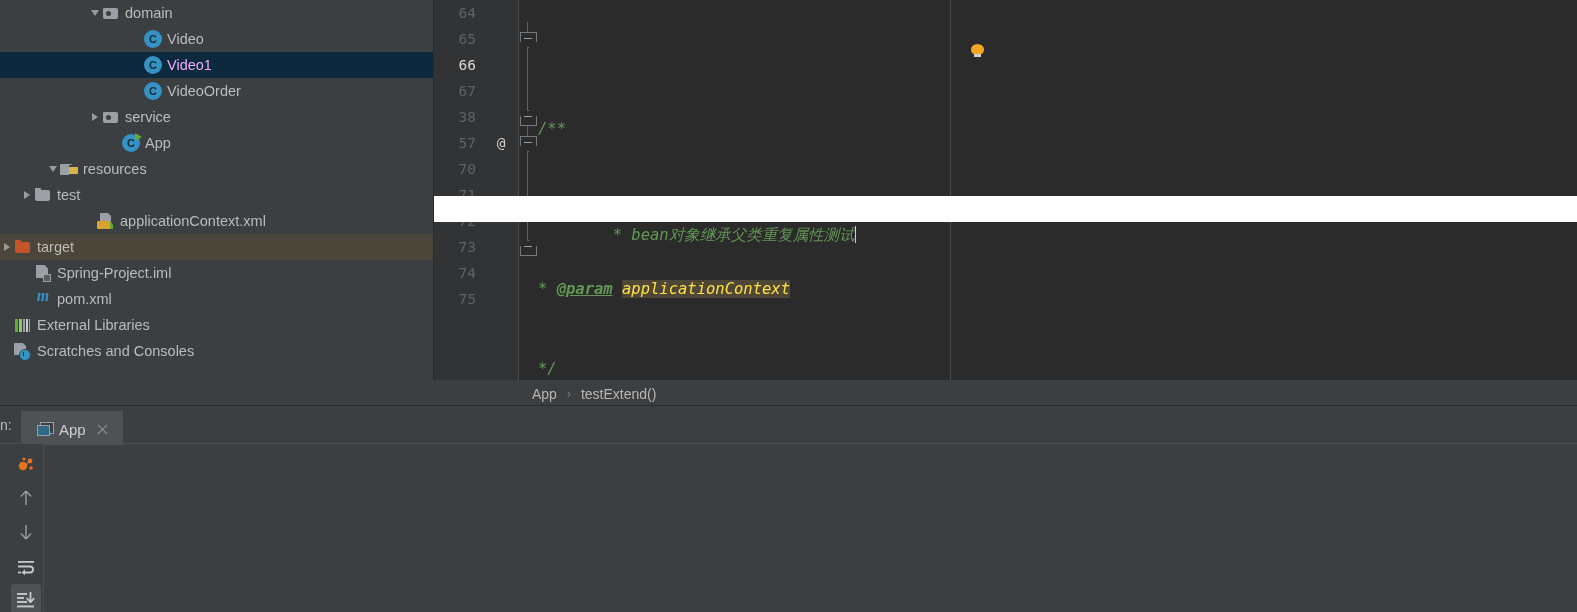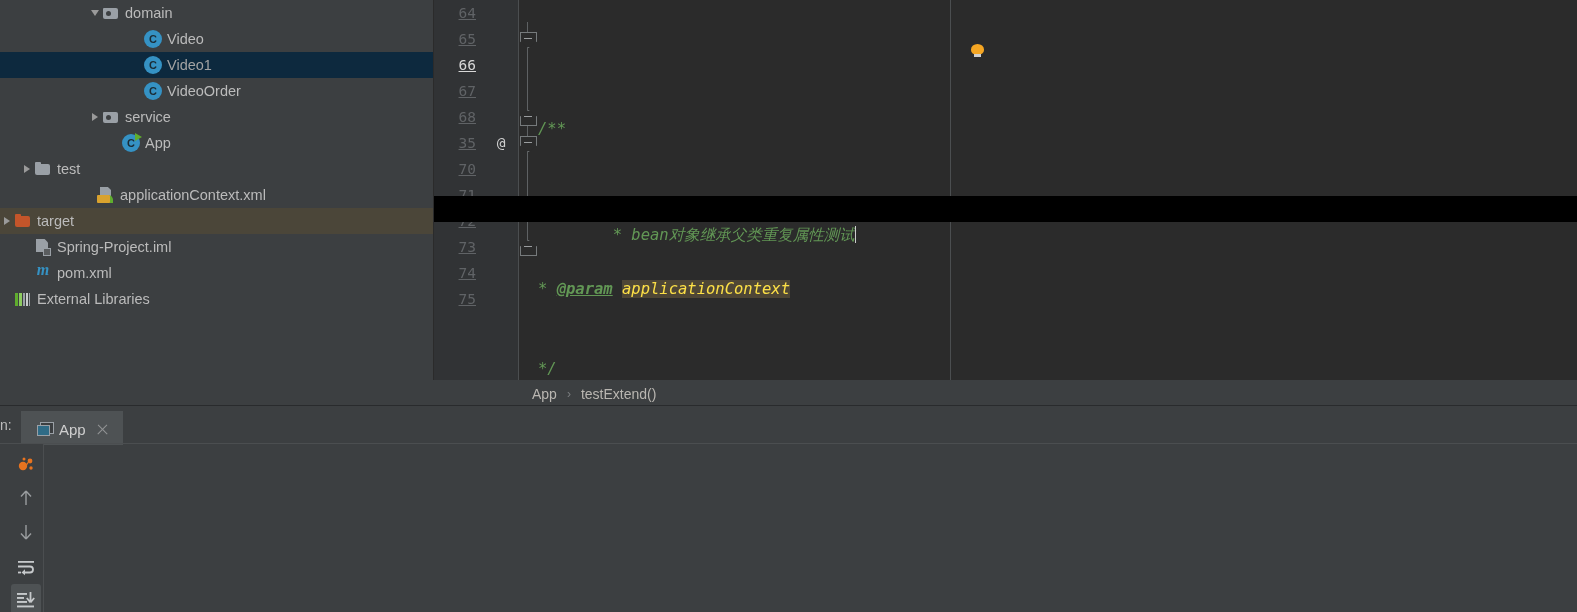--- a/index.html
+++ b/index.html
@@ -25,21 +25,21 @@
   }
   .tree-row {
     position: relative;
     height: 26px;
     display: flex;
     align-items: center;
     font-size: 14.5px;
     color: #bbbbbb;
     white-space: nowrap;
   }
-  .tree-row.selected { background: #0d293e; color: #a3a3a3; text-align: center; }
+  .tree-row.selected { background: #0d293e; color: #f0abfc; text-align: center; }
   .tree-row.excluded { background: #4b4639; }
   .arrow {
     width: 14px; height: 26px;
     display: inline-flex; align-items: center; justify-content: center;
     flex: none;
   }
   .arrow.collapsed::before {
     content: "";
     border-left: 6px solid #9a9a9a;
     border-top: 4.5px solid transparent;
@@ -213,21 +213,21 @@
     background:#4b4e50;
   }
   .linenums {
     position: absolute; left: 0; top: 0; width: 50px;
     text-align: right;
     font-family: "DejaVu Sans Mono", monospace;
     font-size: 14.5px;
     color: #606366;
   }
   .ln {
-    height: 26px; line-height: 26px; padding-right: 8px; text-decoration: underline;
+    height: 26px; line-height: 26px; padding-right: 8px;
   }
   .ln.current { color: #d8d8d8; }
   .gutter-annot {
     position:absolute; left:50px; top:0; width:34px;
     font-family:"DejaVu Sans Mono", monospace; font-size:14.5px;
     color:#d0d0d0;
   }
   .ga { height:26px; line-height:26px; text-align:center; }
 
   
@@ -265,21 +265,21 @@
 
   .code {
     position: absolute; left: 104px; top: 0;
     width: 1040px; height: 380px;
     font-family: "DejaVu Sans Mono", monospace;
     font-size: 15.5px;
     color: #a9b7c6;
     white-space: pre;
   }
   .cl { height: 26px; line-height: 26px; }
-  .cl.current-line { background: #000000; width: 1040px; }
+  .cl.current-line { background: #ffffff; width: 1040px; }
   .cmt { color: #629755; font-style: italic; }
   .cmt-tag { color: #629755; font-style: italic; font-weight: bold; text-decoration: underline; }
   .cmt-param { color: #fde047; font-style: italic; background: #4e4636; }
   .caret {
     display:inline-block; width:1.5px; height:17px; background:#cdcdcd;
     vertical-align:-3px;
   }
 
   
   .breadcrumb-bar {
@@ -416,20 +416,26 @@
           <span class="ticon ic-pkg"></span>
           <span class="tlabel">service</span>
         </div>
         <div class="tree-row">
           <div style="width: 108px; flex: 0 0 auto;"></div>
           <span class="arrow none"></span>
           <span class="ticon ic-class-run"></span>
           <span class="tlabel">App</span>
         </div>
         <div class="tree-row">
+          <div style="width: 46px; flex: 0 0 auto;"></div>
+          <span class="arrow expanded"></span>
+          <span class="ticon ic-resources"></span>
+          <span class="tlabel">resources</span>
+        </div>
+        <div class="tree-row">
           <div style="width: 20px; flex: 0 0 auto;"></div>
           <span class="arrow collapsed"></span>
           <span class="ticon ic-folder"></span>
           <span class="tlabel">test</span>
         </div>
         <div class="tree-row">
           <div style="width: 83px; flex: 0 0 auto;"></div>
           <span class="arrow none"></span>
           <span class="ticon ic-springxml">
             <span class="ic-springleaf"></span>
@@ -453,37 +459,45 @@
           <span class="arrow none"></span>
           <span class="ticon ic-maven"></span>
           <span class="tlabel">pom.xml</span>
         </div>
         <div class="tree-row">
           <div style="width: 0px; flex: 0 0 auto;"></div>
           <span class="arrow none"></span>
           <span class="ticon ic-libs"></span>
           <span class="tlabel">External Libraries</span>
         </div>
+        <div class="tree-row">
+          <div style="width: 0px; flex: 0 0 auto;"></div>
+          <span class="arrow none"></span>
+          <span class="ticon ic-scratch">
+            <span class="hand"></span>
+          </span>
+          <span class="tlabel">Scratches and Consoles</span>
+        </div>
       </div>
   </div>
 
   <div class="vdiv"></div>
 
   <div class="editor-pane">
 
     <div class="gutter"></div>
     <div class="gutter-divider"></div>
 
     <div class="linenums" id="linenums">
         <div class="ln">64</div>
         <div class="ln">65</div>
         <div class="ln current">66</div>
         <div class="ln">67</div>
-        <div class="ln">68</div>
-        <div class="ln">35</div>
+        <div class="ln">38</div>
+        <div class="ln">57</div>
         <div class="ln">70</div>
         <div class="ln">71</div>
         <div class="ln">72</div>
         <div class="ln">73</div>
         <div class="ln">74</div>
         <div class="ln">75</div>
       </div>
     <div class="gutter-annot" id="gutter-annot">
         <div class="ga"></div>
         <div class="ga"></div>

